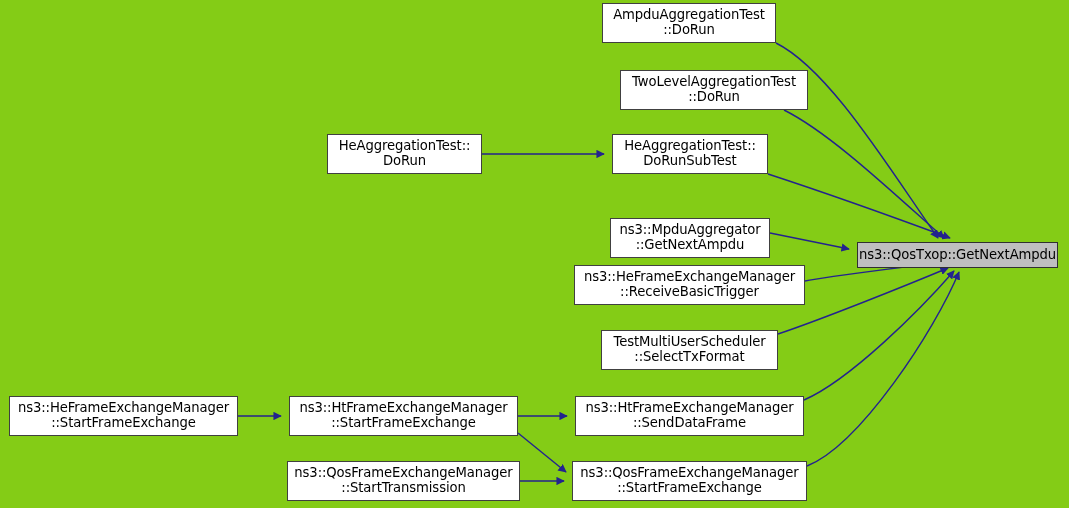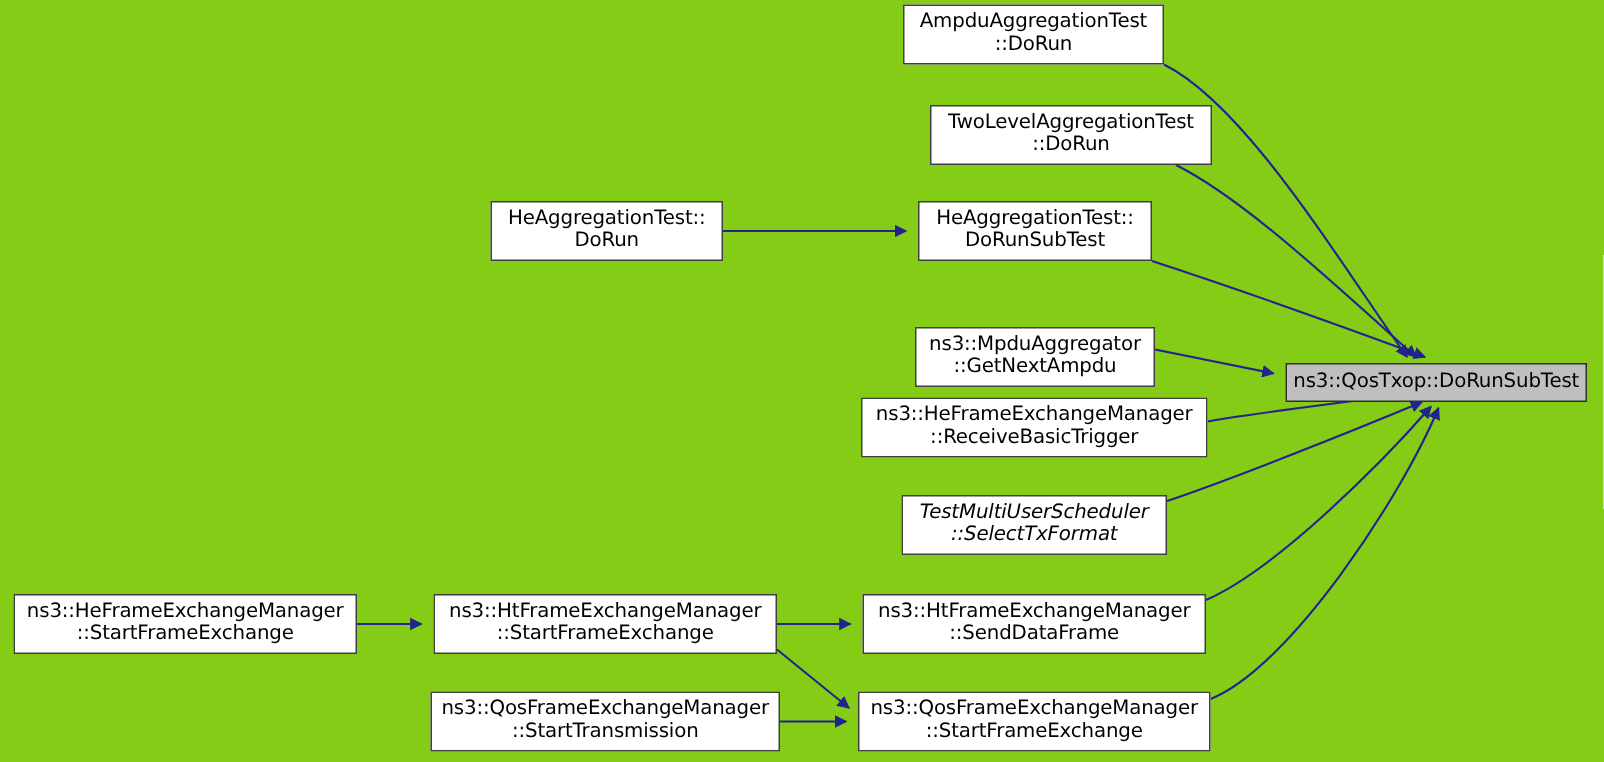--- a/index.html
+++ b/index.html
@@ -83,28 +83,28 @@
       <div class="node" style="left: 620px; top: 70px; width: 188px; height: 40px;"><span class="node-label">TwoLevelAggregationTest
 ::DoRun</span></div>
       <div class="node" style="left: 327px; top: 134px; width: 155px; height: 40px;"><span class="node-label">HeAggregationTest::
 DoRun</span></div>
       <div class="node" style="left: 612px; top: 134px; width: 156px; height: 40px;"><span class="node-label">HeAggregationTest::
 DoRunSubTest</span></div>
       <div class="node" style="left: 610px; top: 200px; width: 160px; height: 40px; margin-top: 18px;"><span class="node-label">ns3::MpduAggregator
 ::GetNextAmpdu</span></div>
       <div class="node" style="left: 574px; top: 265px; width: 231px; height: 40px;"><span class="node-label">ns3::HeFrameExchangeManager
 ::ReceiveBasicTrigger</span></div>
-      <div class="node" style="left: 601px; top: 330px; width: 177px; height: 40px; font-style: italic;"><span class="node-label">TestMultiUserScheduler
+      <div class="node" style="left: 601px; top: 330px; width: 177px; height: 40px;"><span class="node-label">TestMultiUserScheduler
 ::SelectTxFormat</span></div>
       <div class="node" style="left: 9px; top: 396px; width: 229px; height: 40px;"><span class="node-label">ns3::HeFrameExchangeManager
 ::StartFrameExchange</span></div>
       <div class="node" style="left: 289px; top: 396px; width: 229px; height: 40px;"><span class="node-label">ns3::HtFrameExchangeManager
 ::StartFrameExchange</span></div>
       <div class="node" style="left: 575px; top: 396px; width: 229px; height: 40px;"><span class="node-label">ns3::HtFrameExchangeManager
 ::SendDataFrame</span></div>
       <div class="node" style="left: 287px; top: 461px; width: 233px; height: 40px;"><span class="node-label">ns3::QosFrameExchangeManager
 ::StartTransmission</span></div>
       <div class="node" style="left: 572px; top: 461px; width: 235px; height: 40px;"><span class="node-label">ns3::QosFrameExchangeManager
 ::StartFrameExchange</span></div>
-      <div class="node highlight" style="left: 857px; top: 242px; width: 201px; height: 26px;"><span class="node-label">ns3::QosTxop::DoRunSubTest</span></div>
+      <div class="node highlight" style="left: 857px; top: 242px; width: 201px; height: 26px;"><span class="node-label">ns3::QosTxop::GetNextAmpdu</span></div>
     </div>
 
 </div>
 
 </body></html>

